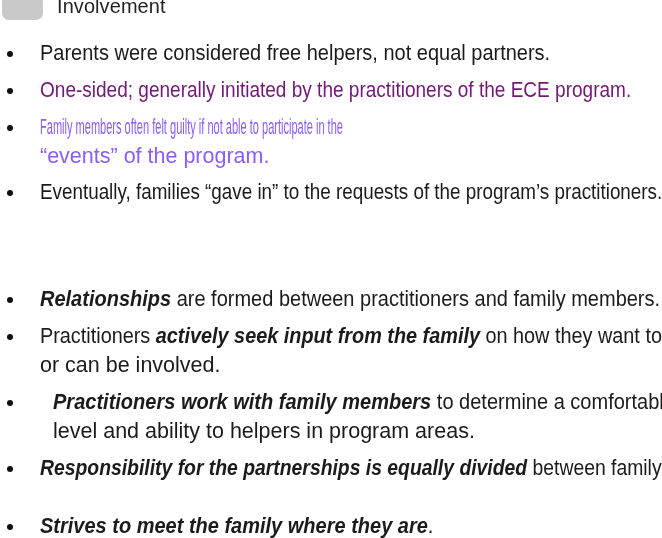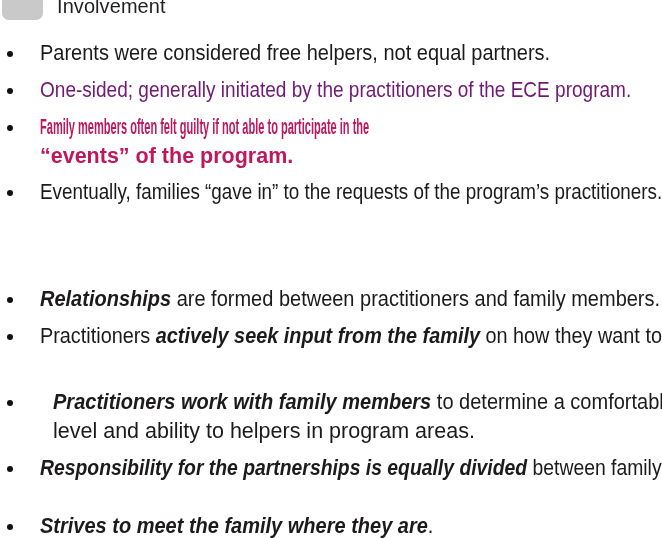--- a/index.html
+++ b/index.html
@@ -169,21 +169,21 @@
 
   <div class="bullet" id="b2">
     <span class="dot"></span>
     <div class="btext one-line" style="color: #701a75;">
       <span class="cond tight" style="transform: scaleX(0.885);">One-sided; generally initiated by the practitioners of the ECE program.</span>
     </div>
   </div>
 
   <div class="bullet" id="b3">
     <span class="dot"></span>
-    <div class="btext two-line" style="color: #be185d; font-weight: bold;">
+    <div class="btext two-line" style="color: #8b5cf6;">
       <span class="jline" style="white-space: nowrap; display: inline-block; transform-origin: left center; transform: scaleX(0.5132);">Family members often felt guilty if not able to participate in the</span>
       <span class="jlast" style="white-space: nowrap;">“events” of the program.</span>
     </div>
   </div>
 
   <div class="bullet" id="b4">
     <span class="dot"></span>
     <div class="btext one-line" style="color: rgb(28, 26, 26); text-align: center;">
       <span class="cond tight" style="transform: scaleX(0.8761);">Eventually, families “gave in” to the requests of the program’s practitioners.</span>
     </div>
@@ -194,20 +194,21 @@
     <span class="dot"></span>
     <div class="btext one-line" style="color: rgb(28, 26, 26);">
       <span class="cond" style="transform: scaleX(0.93);"><span class="bi">Relationships</span><span> are formed between practitioners and family members.</span></span>
     </div>
   </div>
 
   <div class="bullet" id="e2">
     <span class="dot"></span>
     <div class="btext two-line" style="color: rgb(28, 26, 26);">
       <span class="jlast" style="white-space: nowrap; display: inline-block; transform-origin: left center; transform: scaleX(0.9228);"><span>Practitioners </span><span class="bi">actively seek input from the family</span><span> on how they want to</span></span>
+      <span class="jlast" style="white-space: nowrap;">or can be involved.</span>
     </div>
   </div>
 
   <div class="bullet" id="e3">
     <span class="dot"></span>
     <div class="btext two-line" style="color: rgb(28, 26, 26); margin-left: 13px;">
       <span class="jlast" style="white-space: nowrap; display: inline-block; transform-origin: left center; transform: scaleX(0.9311);"><span class="bi">Practitioners work with family members</span><span> to determine a comfortable</span></span>
       <span class="jlast" style="white-space: nowrap;">level and ability to helpers in program areas.</span>
     </div>
   </div>

